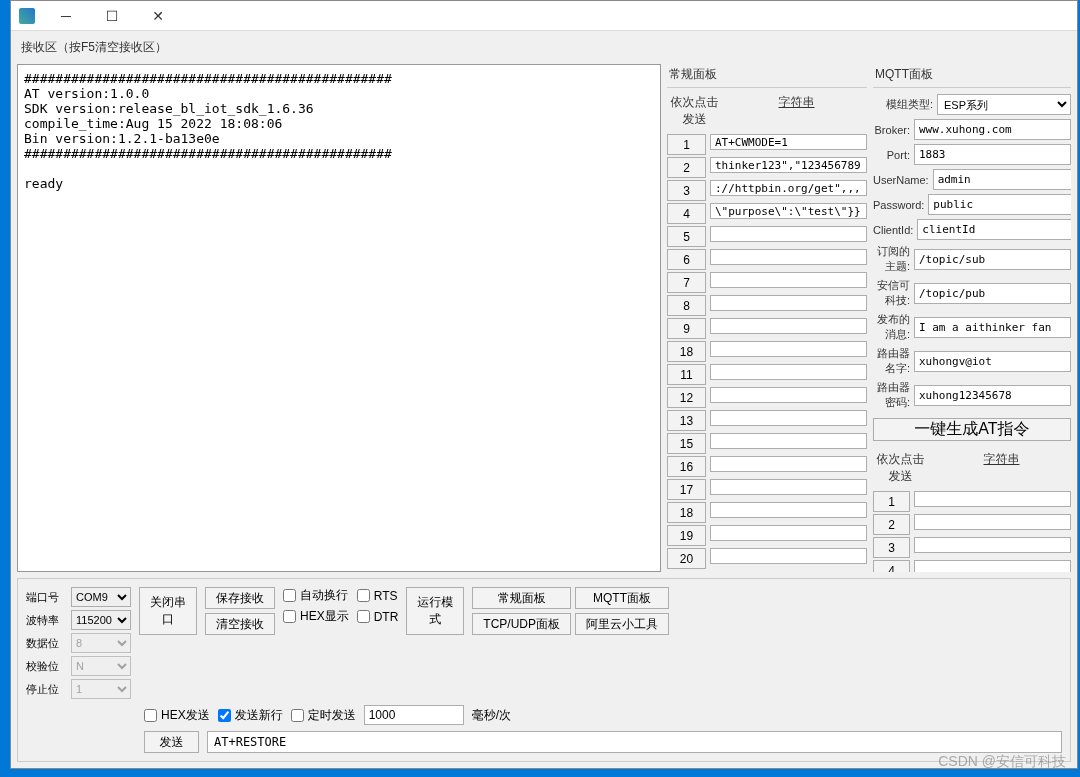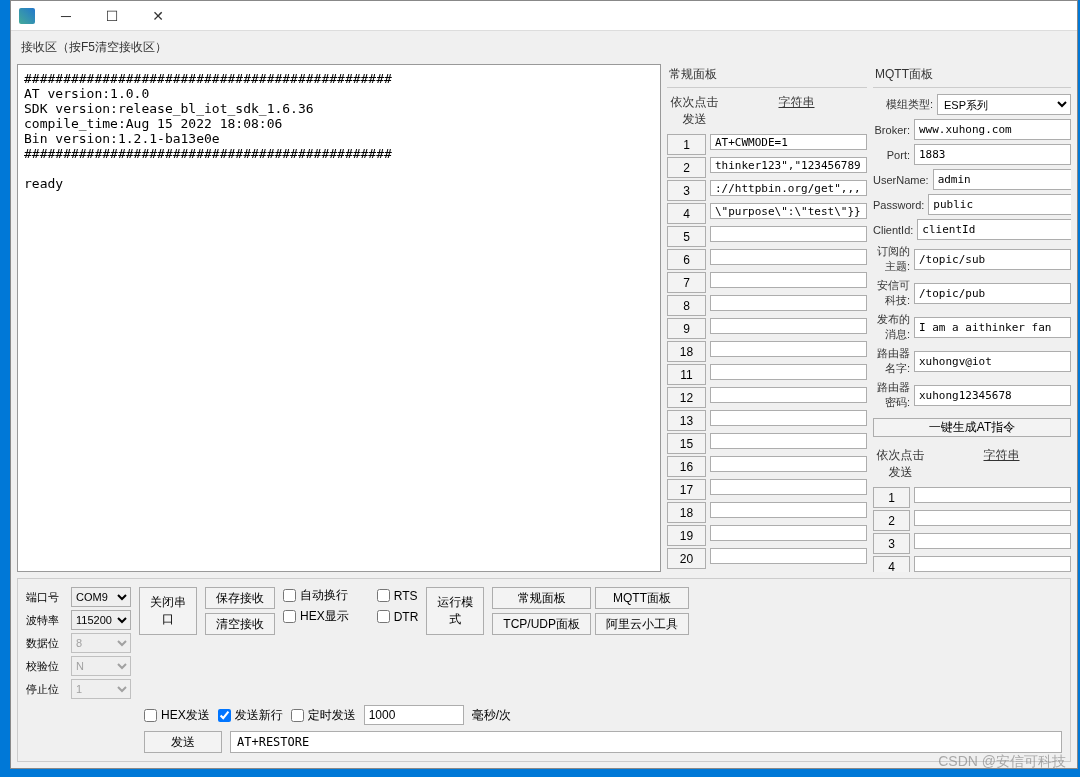--- a/index.html
+++ b/index.html
@@ -20,29 +20,29 @@
 .hdr-row { display: flex; gap: 4px; text-align: center; font-size: 12px; color: #333; padding-bottom: 4px; }
 .hdr-row .c1 { width: 55px; }
 .hdr-row .c2 { flex: 1; text-decoration: underline; }
 .num-row { display: flex; gap: 4px; margin-bottom: 2px; }
 .num-btn { width: 55px; height: 21px; background: #f3f3f3; border: 1px solid #adadad; font-size: 12px; }
 .num-input { flex: 1; height: 16px; border: 1px solid #adadad; padding: 0 4px; font-size: 11px; font-family: Consolas, monospace; }
 .form-row { display: flex; gap: 4px; margin-bottom: 2px; align-items: center; justify-content: space-between; }
 .form-label { width: 60px; text-align: right; font-size: 11px; color: #333; }
 .form-input { flex: 1; height: 21px; border: 1px solid #adadad; padding: 0 4px; font-size: 11px; font-family: Consolas, monospace; }
 .form-select { flex: 1; height: 21px; border: 1px solid #adadad; background: #fff; font-size: 11px; padding: 0 2px; }
-.gen-btn { width: 100%; height: 24px; background: #f3f3f3; border: 1px solid #adadad; font-size: 12px; margin: 4px 0 8px; }
+.gen-btn { width: 100%; height: 24px; background: #f3f3f3; border: 1px solid #adadad; font-size: 16px; margin: 4px 0 8px; }
 .bottom-panel { border: 1px solid #ccc; padding: 8px; display: flex; flex-direction: column; gap: 6px; background: #f0f0f0; }
 .bottom-row { display: flex; gap: 8px; align-items: flex-start; }
 .conn-grid { display: grid; grid-template-columns: 42px 60px; gap: 3px; align-items: center; font-size: 11px; }
 .conn-grid select { height: 20px; border: 1px solid #adadad; background: #efefef; font-size: 11px; }
 .btn { height: 22px; padding: 0 10px; background: #f3f3f3; border: 1px solid #adadad; font-size: 12px; }
 .btn-tall { height: 48px; width: 58px; }
 .vbtns { display: flex; flex-direction: column; gap: 4px; }
-.chk-grid { display: grid; grid-template-columns: auto auto; gap: 4px 28px; align-items: center; font-size: 12px; }
+.chk-grid { display: grid; grid-template-columns: auto auto; gap: 4px 8px; align-items: center; font-size: 12px; }
 .chk-grid label { display: flex; align-items: center; gap: 4px; }
 .tab-grid { display: grid; grid-template-columns: auto auto; gap: 4px; }
 .send-row { display: flex; gap: 8px; align-items: center; }
 .send-row label { display: flex; align-items: center; gap: 4px; font-size: 12px; }
 .send-input { flex: 1; height: 22px; border: 1px solid #adadad; padding: 0 6px; font-family: Consolas, monospace; font-size: 12px; }
 .interval-input { width: 100px; height: 20px; border: 1px solid #adadad; padding: 0 4px; font-size: 12px; }
 .watermark { position: absolute; right: 14px; bottom: 6px; color: rgba(120,120,120,0.6); font-size: 14px; }
 input[type=checkbox] { width: 13px; height: 13px; }
 </style>
 </head>
@@ -286,20 +286,20 @@
           </label>
         <label>
             <input type="checkbox" style="">
             <span>定时发送</span>
           </label>
         <input class="interval-input" value="1000" style="">
         <span>毫秒/次</span>
       </div>
 
       <div class="send-row" style="margin-left:118px;">
-        <button class="btn" style="width:78px">发送</button>
+        <button class="btn" style="width:55px">发送</button>
         <input class="send-input" value="AT+RESTORE" style="">
       </div>
     </div>
   </div>
 </div>
 
 <div class="watermark">CSDN @安信可科技</div>
 
 </body></html>

